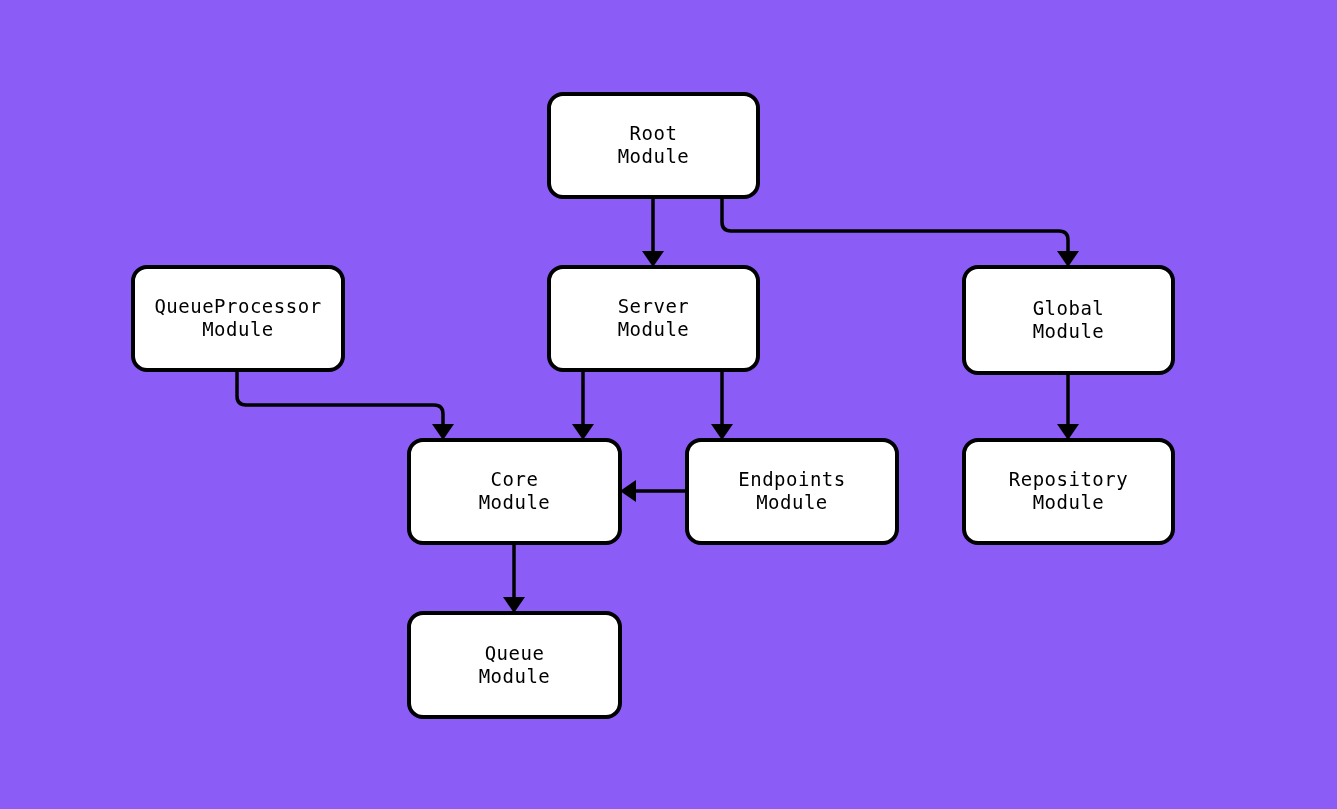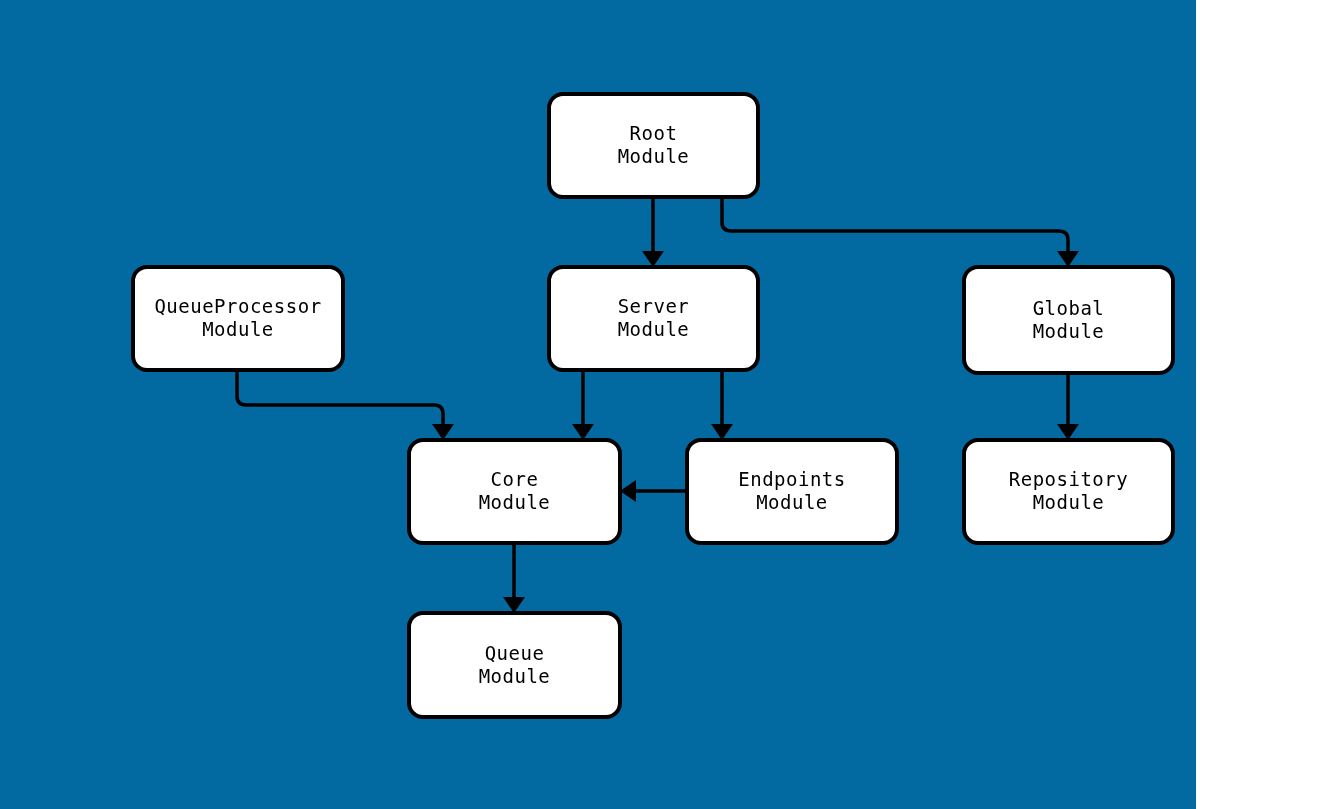--- a/index.html
+++ b/index.html
@@ -8,23 +8,23 @@
     background: #ffffff;
   }
   body {
     width: 1337px;
     height: 809px;
     font-family: "DejaVu Sans Mono", "Liberation Mono", monospace;
     overflow: hidden;
   }
   #diagram-root {
     position: relative;
-    width: 1196px;
+    width: 1337px;
     height: 809px;
-    background: #0369a1;
+    background: #8b5cf6;
   }
   #diagram-svg {
     display: block;
     width: 1337px;
     height: 809px;
   }
   .node-rect {
     fill: #ffffff;
     stroke: #000000;
     stroke-width: 4;

